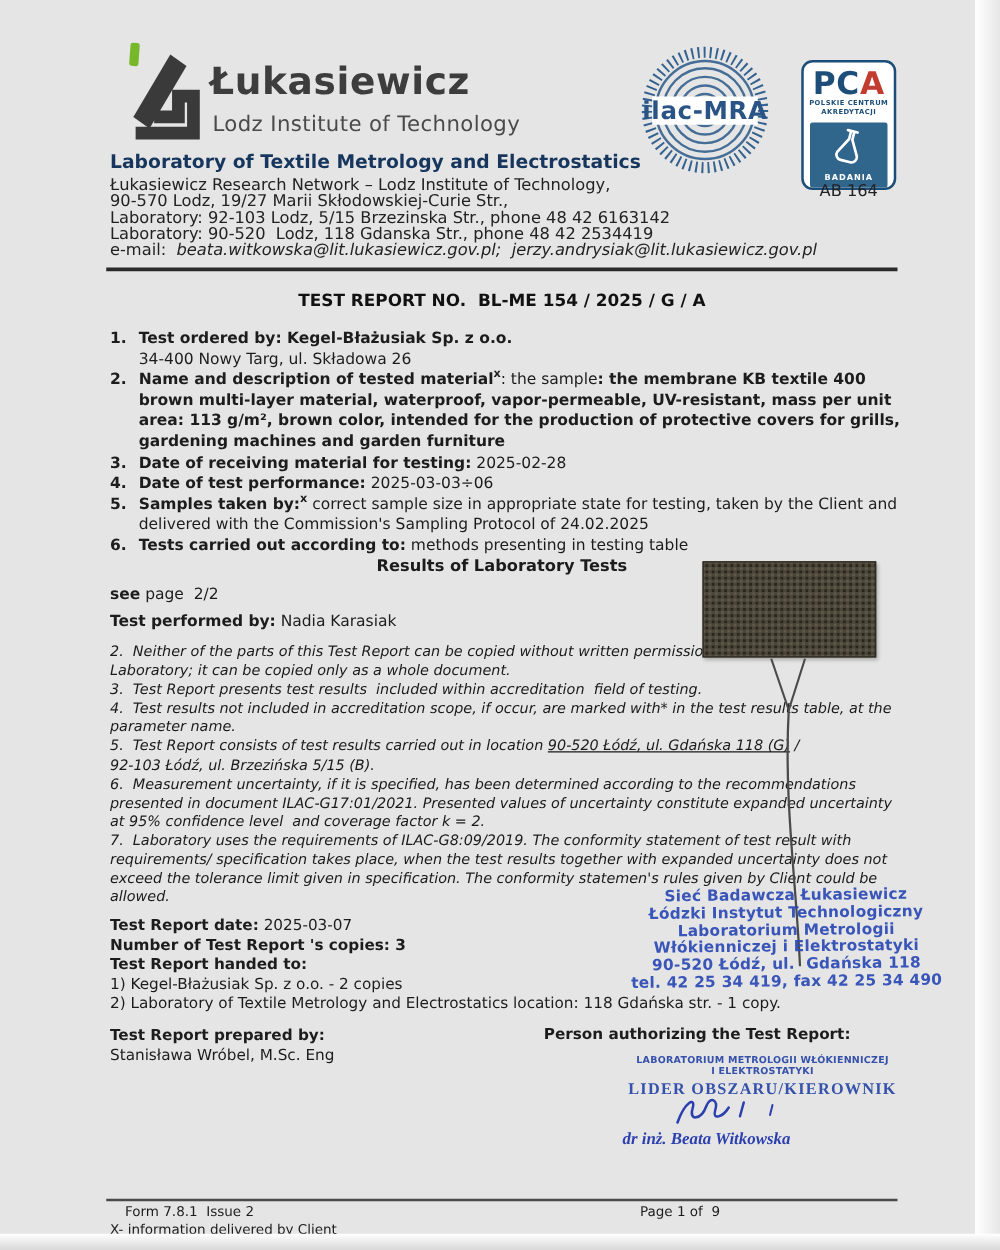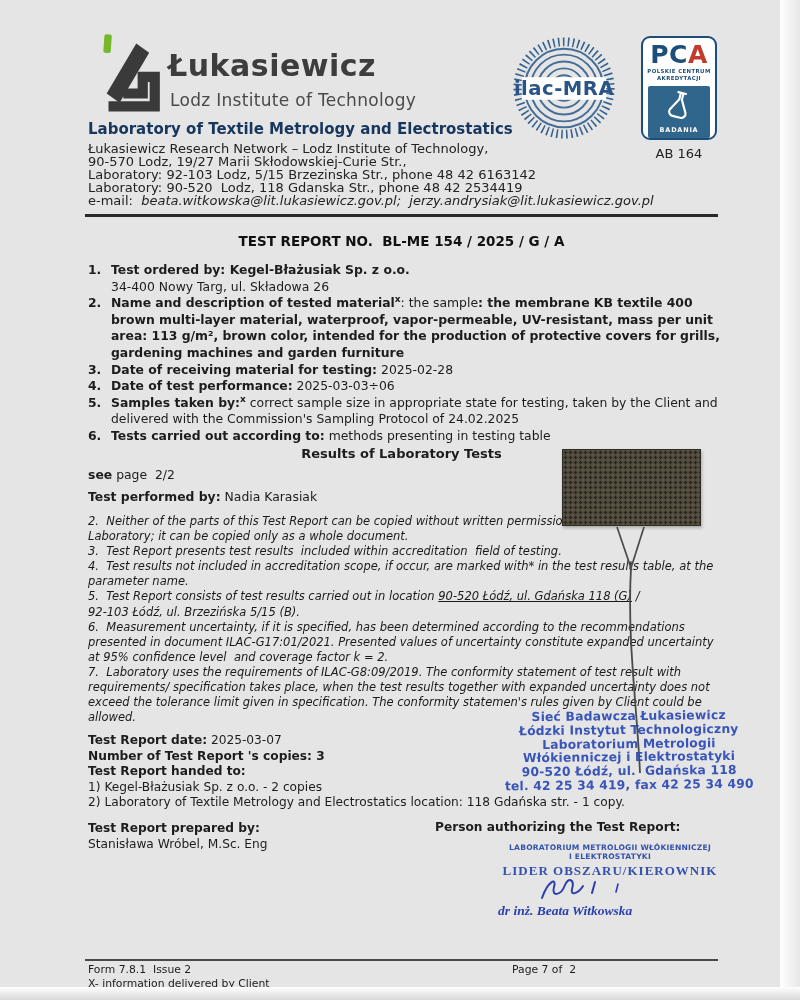--- a/index.html
+++ b/index.html
@@ -14,21 +14,21 @@
   
   .logo-mark { position:absolute; left:90px; top:32px; }
   .brand-name { position:absolute; left:168px; top:48px; font-size:30px; font-weight:bold; color:#3d3d3d; letter-spacing:0.5px; }
   .brand-sub { position:absolute; left:170px; top:90px; font-size:17px; color:#4a4a4a; letter-spacing:0.3px; }
   .lab-title { position:absolute; left:88px; top:120px; font-size:15px; font-weight:bold; color:#17365d; }
   .addr { position:absolute; left:88px; top:142px; font-size:13px; line-height:13px; color:#222; }
   .addr .email { font-style:italic; }
 
   .ilac { position:absolute; left:510px; top:34px; }
   .ilac text { font-family:"DejaVu Sans",sans-serif; }
-  .pca-badge { position:absolute; left:641px; top:36px; width:76px; height:104px; border:2.5px solid #1d4e79; border-radius:9px; background:#fff; text-align:center; padding-top:4px; }
+  .pca-badge { position:absolute; left:641px; top:48px; width:76px; height:104px; border:2.5px solid #1d4e79; border-radius:9px; background:#fff; text-align:center; padding-top:4px; }
   .pca-word { font-size:25px; font-weight:bold; line-height:26px; letter-spacing:0.5px; }
   .pca-word .pc { color:#1d4e79; } .pca-word .a { color:#c23b2f; }
   .pca-small { font-size:5.4px; font-weight:bold; color:#1d4e79; line-height:7px; letter-spacing:0.4px; }
   .pca-box { margin:4px auto 0; width:62px; height:52px; background:#30658c; border-radius:2px; color:#fff; position:relative; }
   .pca-box .badania { position:absolute; bottom:4px; width:100%; font-size:6.5px; font-weight:bold; letter-spacing:0.8px; }
   .pca-cert { position:absolute; left:641px; top:146px; width:76px; text-align:center; font-size:13px; color:#222; }
 
   .rule1 { position:absolute; left:85px; top:214px; width:633px; height:2.5px; background:#2a2a2a; }
   .doc-title { position:absolute; left:85px; top:233px; width:633px; text-align:center; font-size:13.5px; font-weight:bold; color:#111; }
 
@@ -62,21 +62,21 @@
   .prepared { position:absolute; left:88px; top:820px; font-size:12.2px; line-height:16px; }
   .authorizing { position:absolute; left:435px; top:820px; font-size:12.2px; font-weight:bold; }
 
   .stamp-role { position:absolute; left:492px; top:843px; width:236px; text-align:center; color:#2d4aa8; opacity:0.95; }
   .stamp-role .s1 { font-size:7.6px; font-weight:bold; line-height:9px; letter-spacing:0.2px; }
   .stamp-role .s3 { font-family:"Liberation Serif","DejaVu Serif",serif; font-size:13px; font-weight:bold; letter-spacing:1px; margin-top:2px; }
   .signature { position:absolute; left:498px; top:876px; width:230px; text-align:left; color:#2b3fae; }
   .sig-name { font-family:"Liberation Serif","DejaVu Serif",serif; font-style:italic; font-weight:bold; font-size:13.5px; margin-top:-3px; }
 
   .rule2 { position:absolute; left:85px; top:959px; width:633px; height:1.5px; background:#4a4a4a; }
-  .footer-form { position:absolute; left:88px; top:963px; font-size:10.8px; }
+  .footer-form { position:absolute; left:100px; top:963px; font-size:10.8px; }
   .footer-note { position:absolute; left:88px; top:977px; font-size:10.8px; }
   .footer-page { position:absolute; left:512px; top:963px; font-size:10.8px; }
 </style>
 </head>
 <body>
 
 <div class="page">
 
   <svg class="logo-mark" width="74" height="86" viewBox="0 0 80 92">
     <rect x="15" y="2" width="8" height="20" rx="2" fill="#76b82a" transform="rotate(4 19 12)"></rect>
@@ -207,17 +207,17 @@
     <svg width="86" height="26" viewBox="0 0 86 26" style="margin-left:40px">
       <path d="M4 22 C10 5 19 1 16 11 C13 21 23 20 27 9 C30 1 37 3 34 13 C32 20 40 18 45 10 M54 17 L57 6" fill="none" stroke="#2b3fae" stroke-width="2" stroke-linecap="round"></path>
       <path d="M78 16 L80 8" fill="none" stroke="#2b3fae" stroke-width="1.6" stroke-linecap="round"></path>
     </svg>
     <div class="sig-name" data-bind="signoff.signature_name">dr inż. Beata Witkowska</div>
   </div>
 
   <div class="rule2"></div>
   <div class="footer-form" data-bind="footer.form">Form 7.8.1  Issue 2</div>
   <div class="footer-note" data-bind="footer.client_note">X- information delivered by Client</div>
-  <div class="footer-page" data-bind="footer.page">Page 7 of  2</div>
+  <div class="footer-page" data-bind="footer.page">Page 1 of  9</div>
 
   <div class="edge-right"></div>
   <div class="edge-bottom"></div>
 </div>
 
 </body></html>

